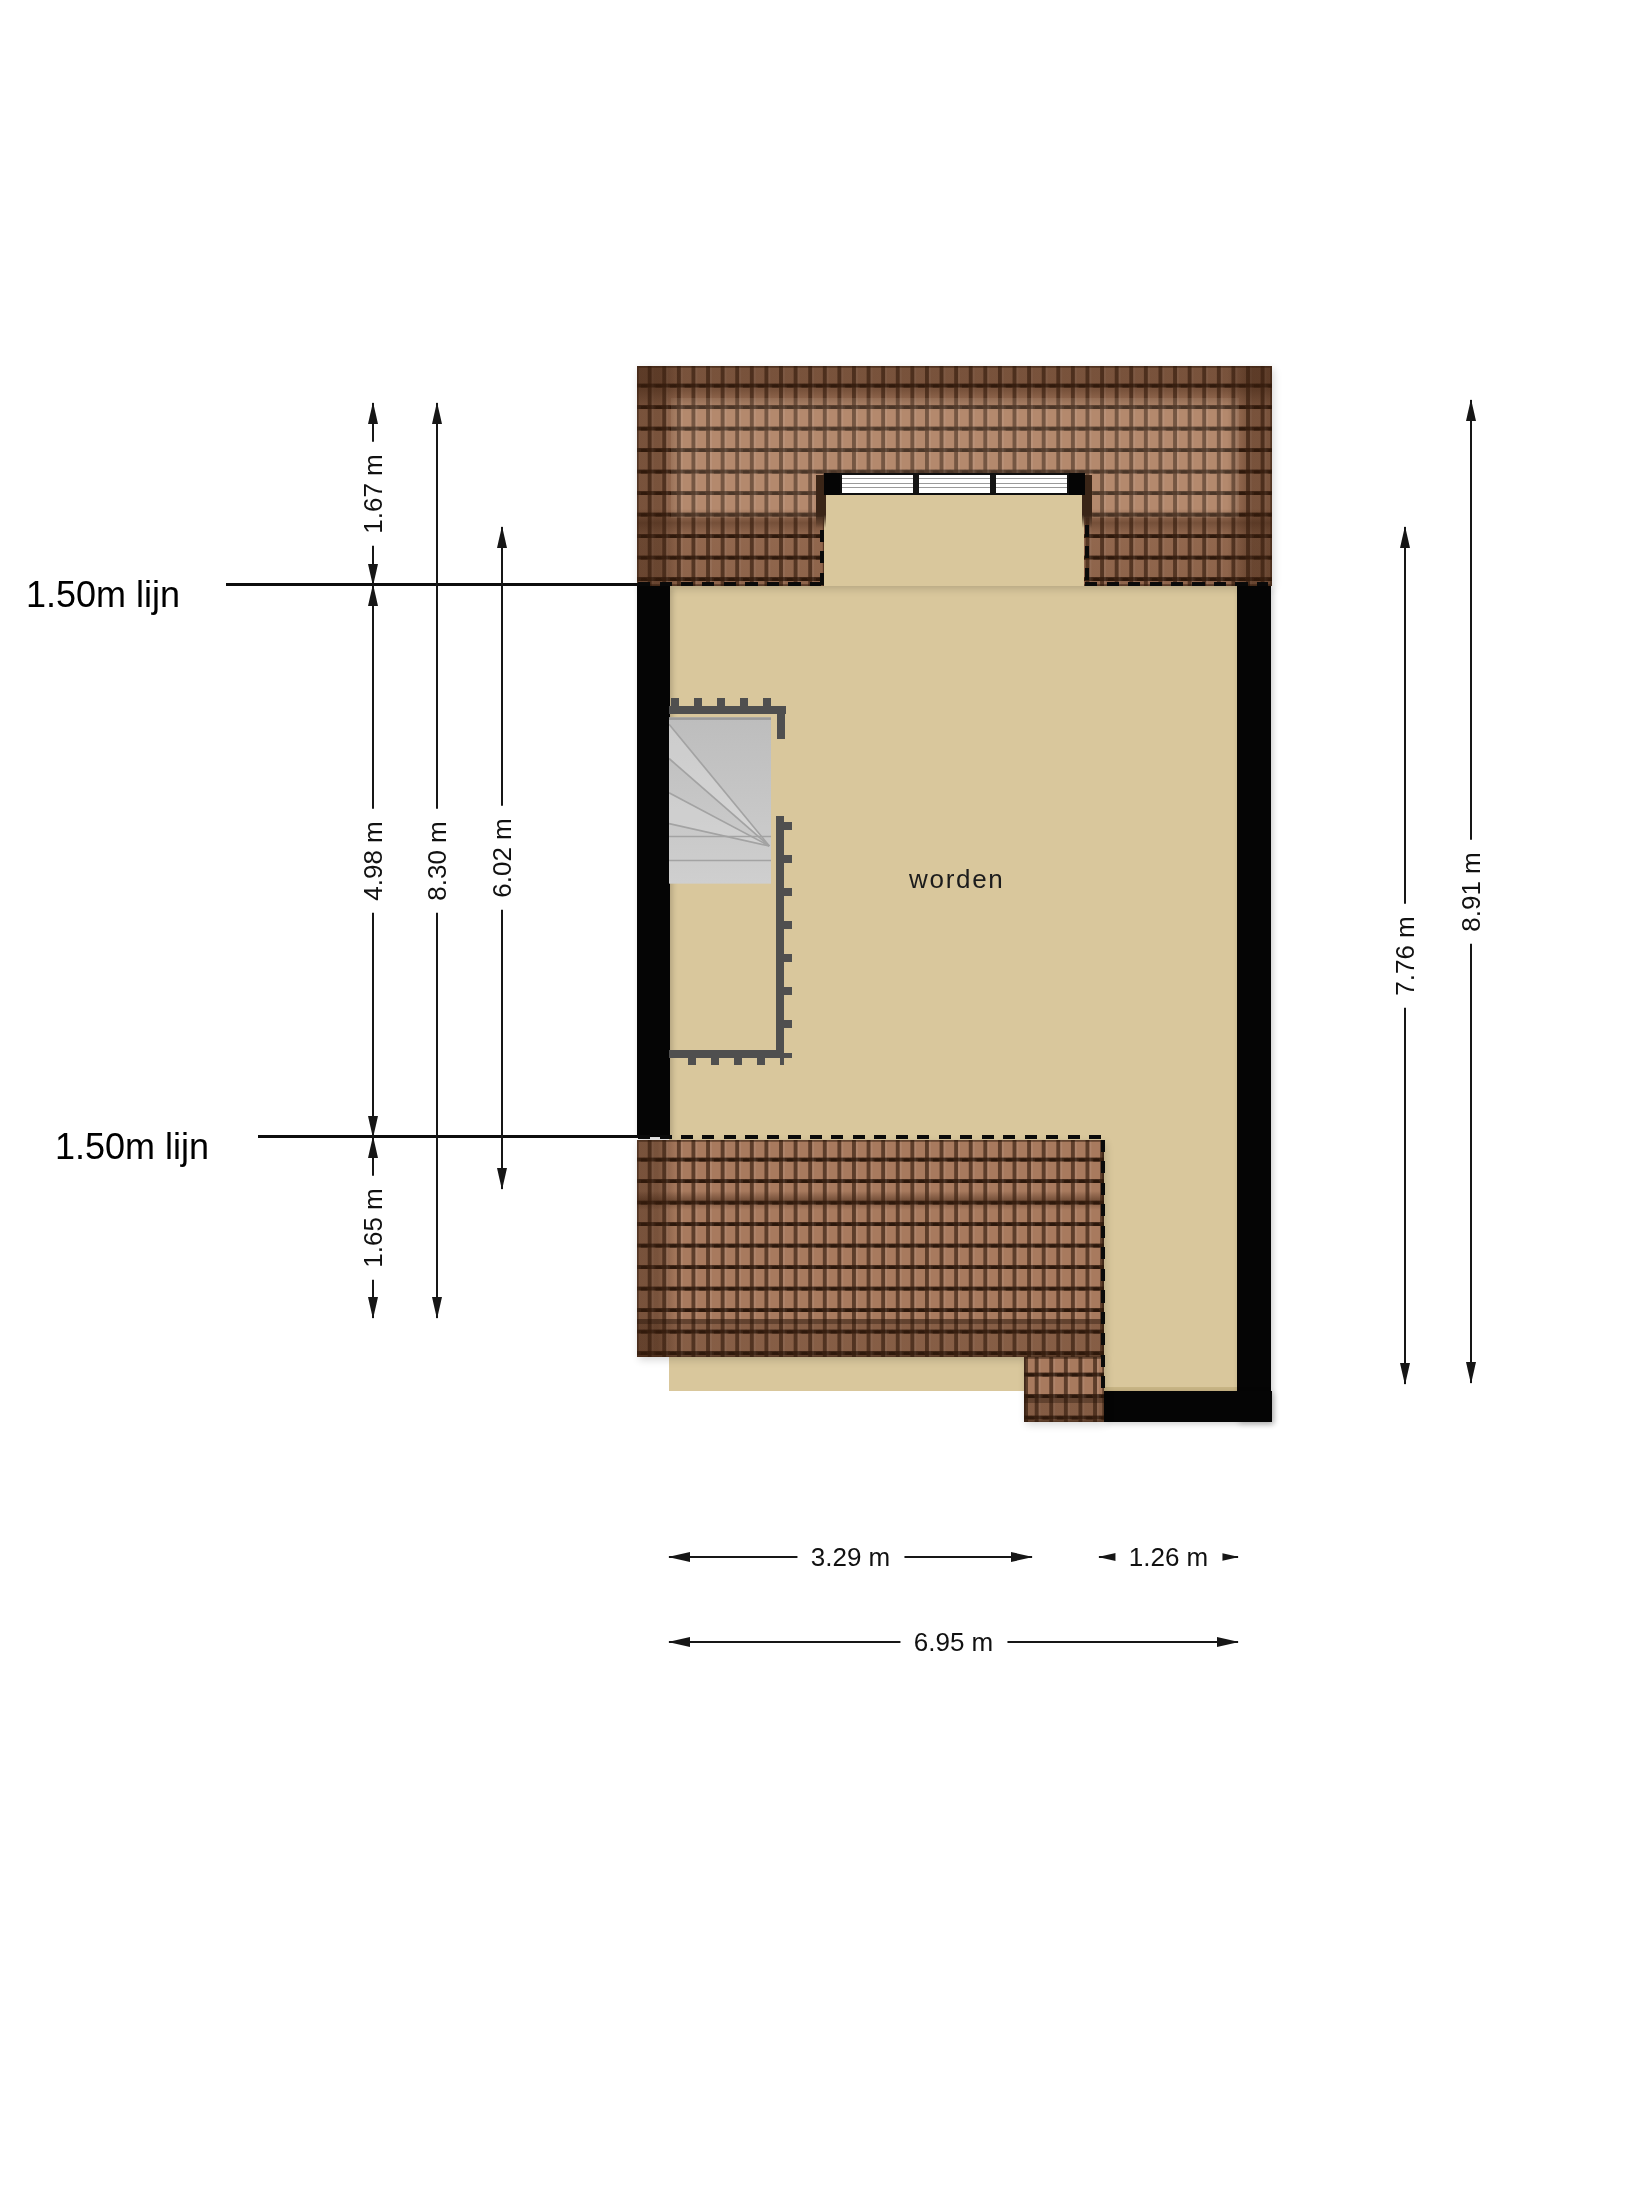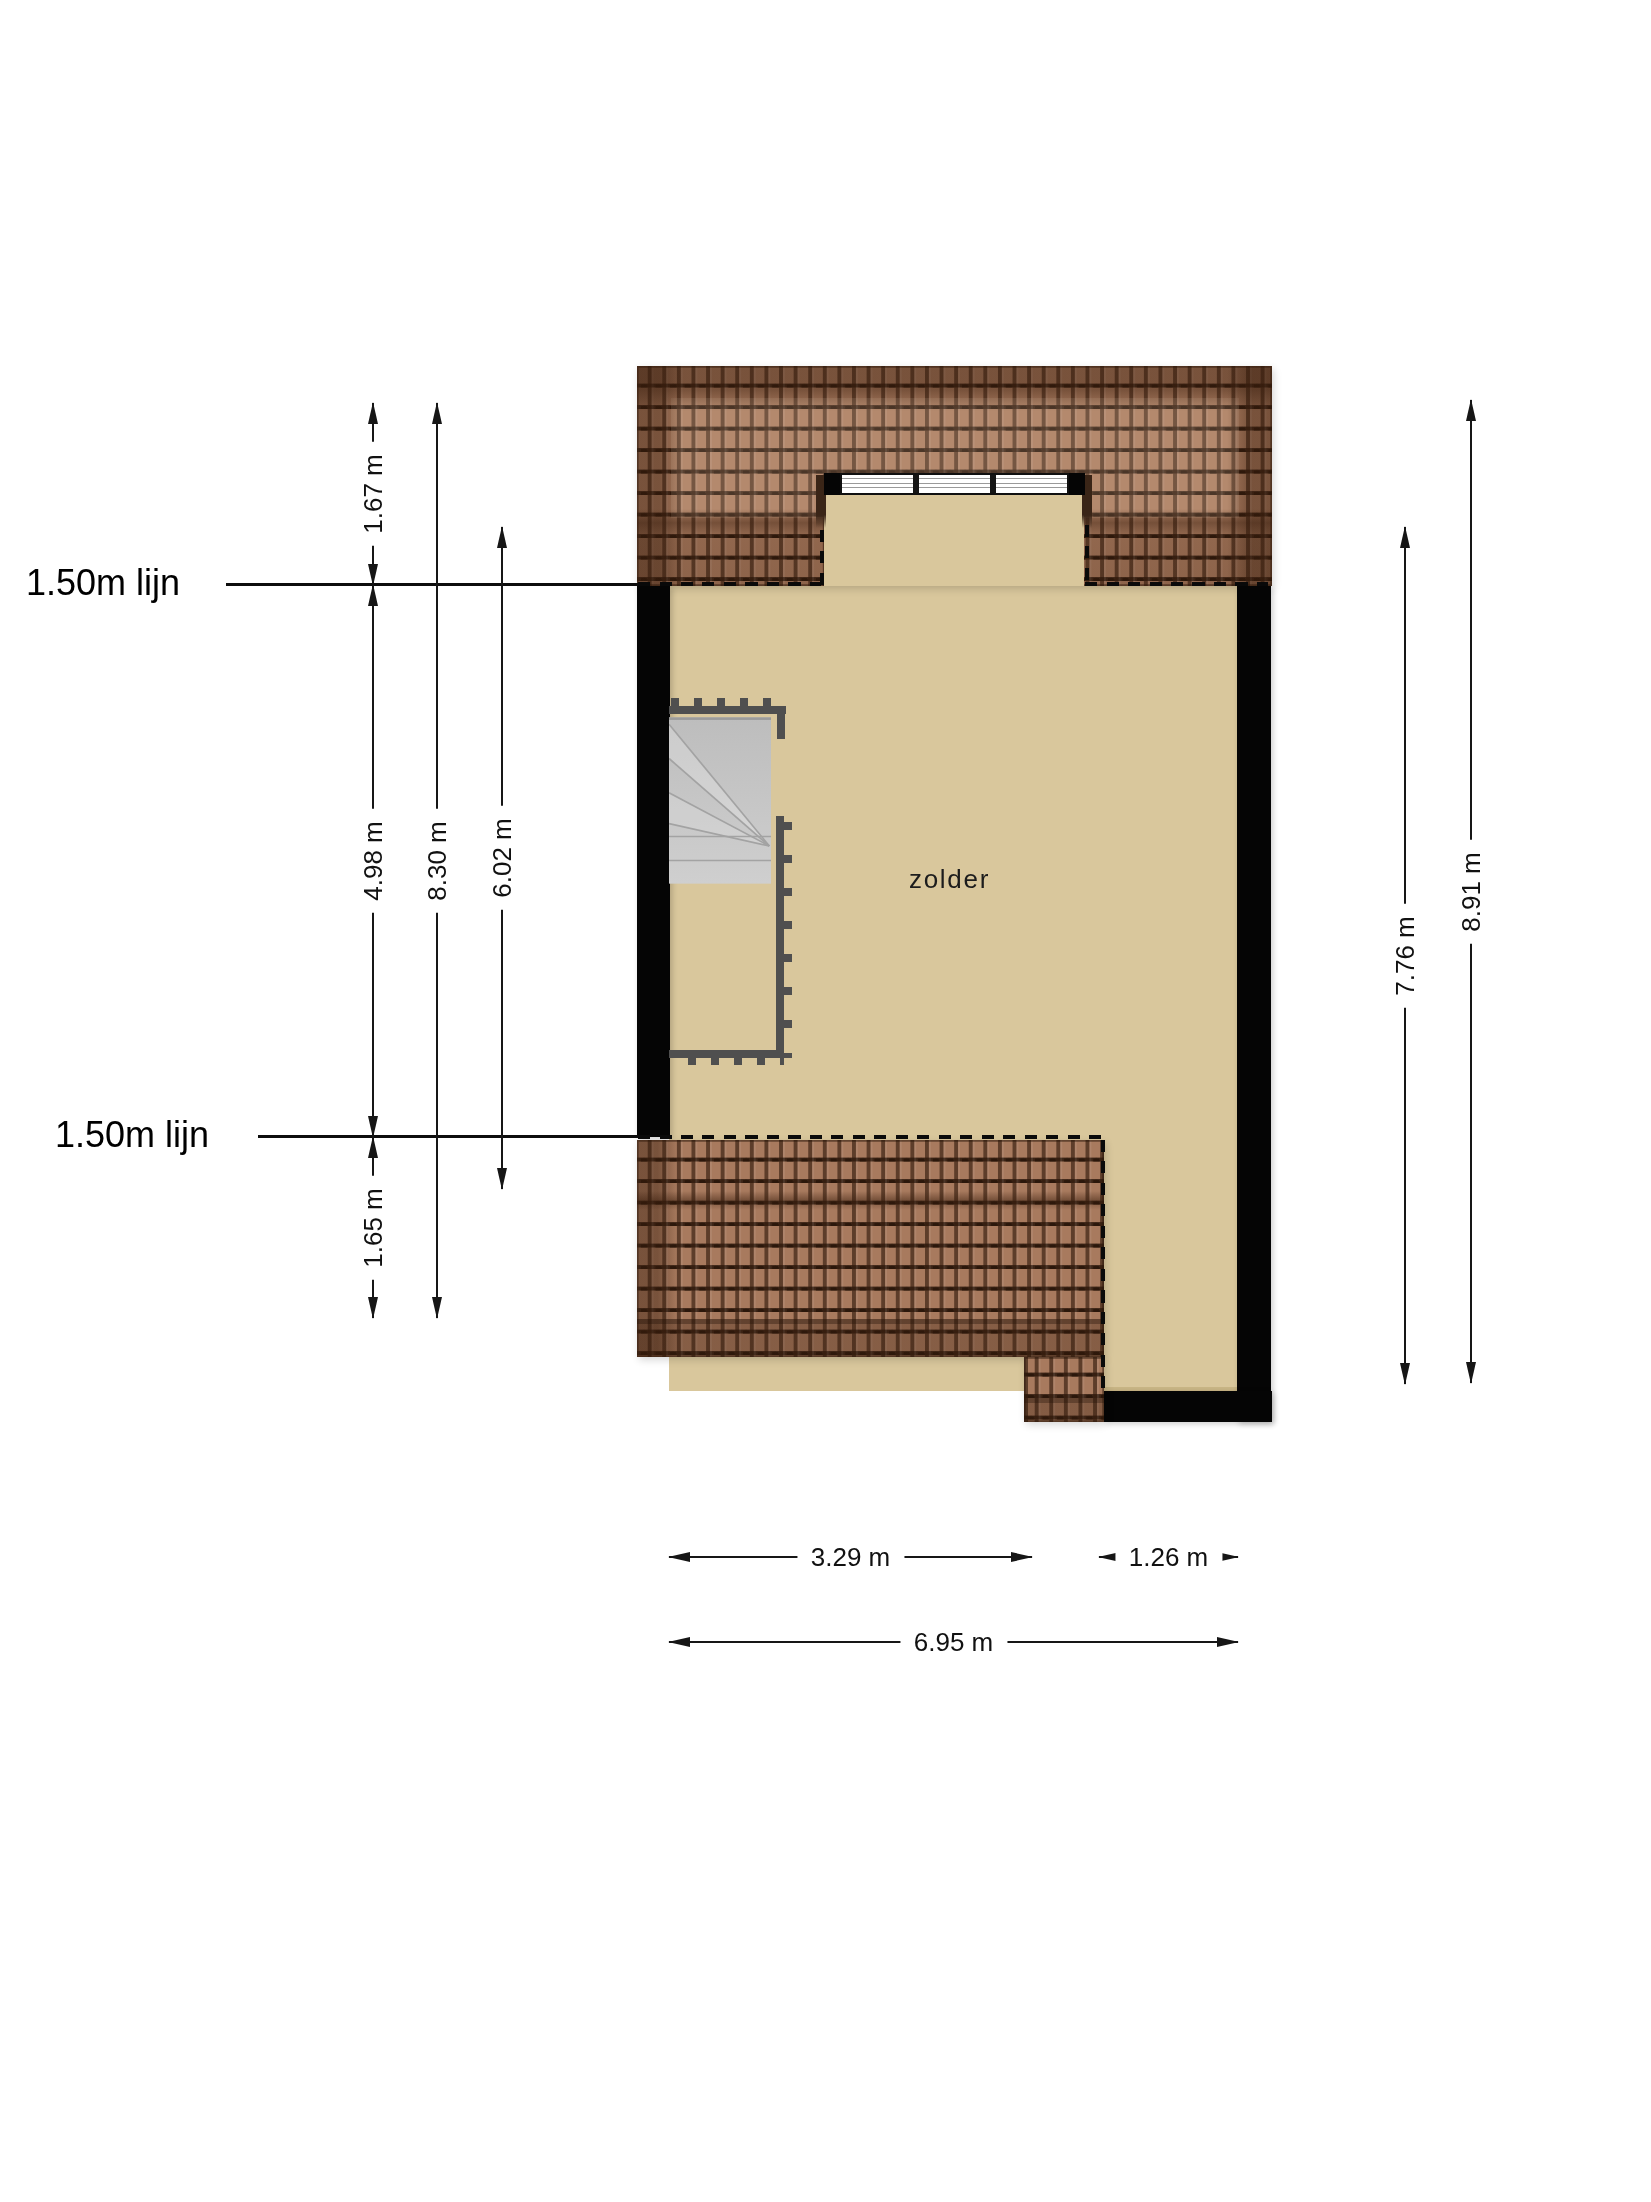--- a/index.html
+++ b/index.html
@@ -51,21 +51,21 @@
     background:#fff;padding:1.7px 12px;font-size:26px;white-space:nowrap;color:#111;}
   .hdim{position:absolute;height:1.7px;background:#161616;}
   .hdim .a-left{position:absolute;left:-0.9px;top:0.9px;transform:translateY(-50%);width:0;height:0;
     border-top:5.2px solid transparent;border-bottom:5.2px solid transparent;border-right:22.4px solid #161616;}
   .hdim .a-right{position:absolute;right:-0.9px;top:0.9px;transform:translateY(-50%);width:0;height:0;
     border-top:5.2px solid transparent;border-bottom:5.2px solid transparent;border-left:22.4px solid #161616;}
   .hdim .hlab{position:absolute;left:50%;top:50%;transform:translate(-50%,-50%);
     background:#fff;padding:0 13.8px;font-size:26px;white-space:nowrap;color:#111;}
   
   .lijn-rule{position:absolute;height:2.6px;background:#0d0d0d;}
-  .lijn-label{position:absolute;font-size:36px;color:#000;transform:translateY(-54%);white-space:nowrap;}
+  .lijn-label{position:absolute;font-size:36px;color:#000;transform:translateY(-54%);white-space:nowrap;margin-top:12px;}
   
   .room-label{position:absolute;font-size:26px;letter-spacing:1.7px;color:#1c1c1c;}
   .disclaimer{position:absolute;left:310px;top:1764px;width:1342px;text-align:center;
     font-size:40px;font-weight:bold;line-height:57px;color:#0e0e0e;}
 </style>
 </head>
 <body>
 
 <div class="canvas">
 
@@ -131,21 +131,21 @@
   </svg>
 
   <div class="rail" style="left:669px;top:706px;width:117px;height:7.7px;"></div>
   <div class="rail-ticks-top" style="left:671px;top:698px;width:115px;height:7.7px;"></div>
   <div class="rail" style="left:777px;top:706px;width:7.7px;height:33px;"></div>
   <div class="rail" style="left:776px;top:816px;width:7.7px;height:242px;"></div>
   <div class="rail-ticks-right" style="left:784px;top:822px;width:7.7px;height:236px;"></div>
   <div class="rail" style="left:669px;top:1050px;width:114px;height:7.7px;"></div>
   <div class="rail-ticks-bottom" style="left:688px;top:1057px;width:96px;height:7.7px;"></div>
 
-  <div class="room-label" style="left:909px;top:864px;">zolder</div>
+  <div class="room-label" style="left:909px;top:864px;">worden</div>
 
   <div class="lijn-label" style="left:26px;top:585px;">1.50m lijn</div>
   <div class="lijn-rule" style="left:226px;top:583px;width:412px;"></div>
   <div class="lijn-label" style="left:55px;top:1137px;">1.50m lijn</div>
   <div class="lijn-rule" style="left:258px;top:1135px;width:380px;"></div>
 
   <div class="vdim" style="left:372px;top:403px;height:182px;">
     <span class="a-top"></span>
     <span class="a-bot"></span>
     <span class="vlab">1.67 m</span>

